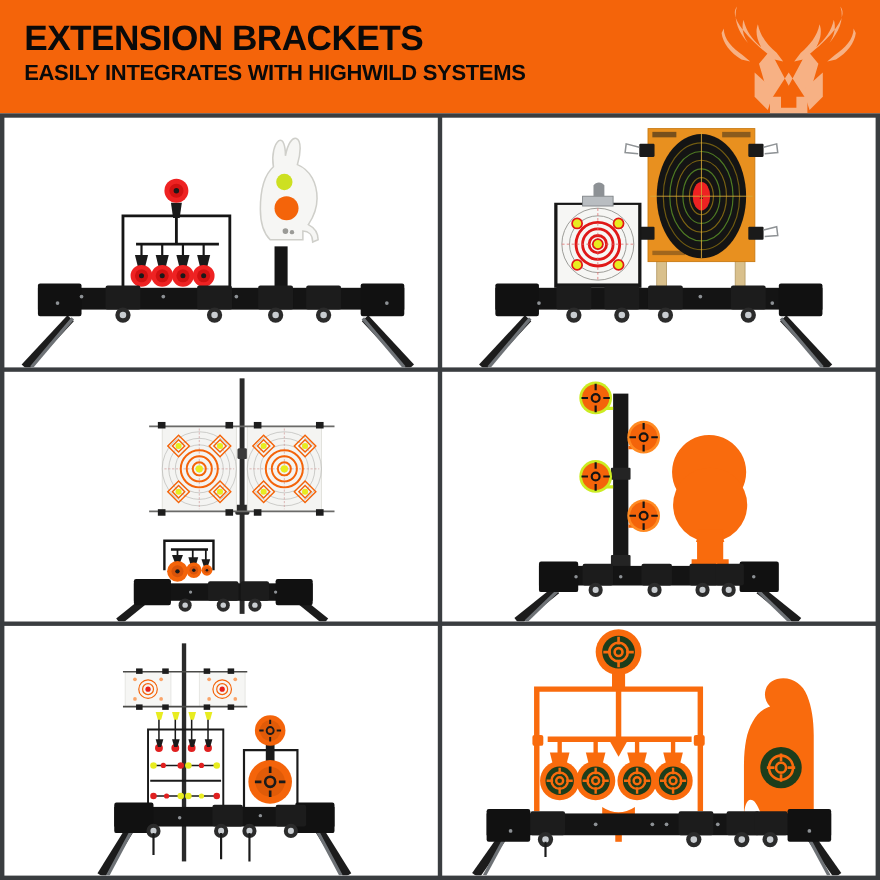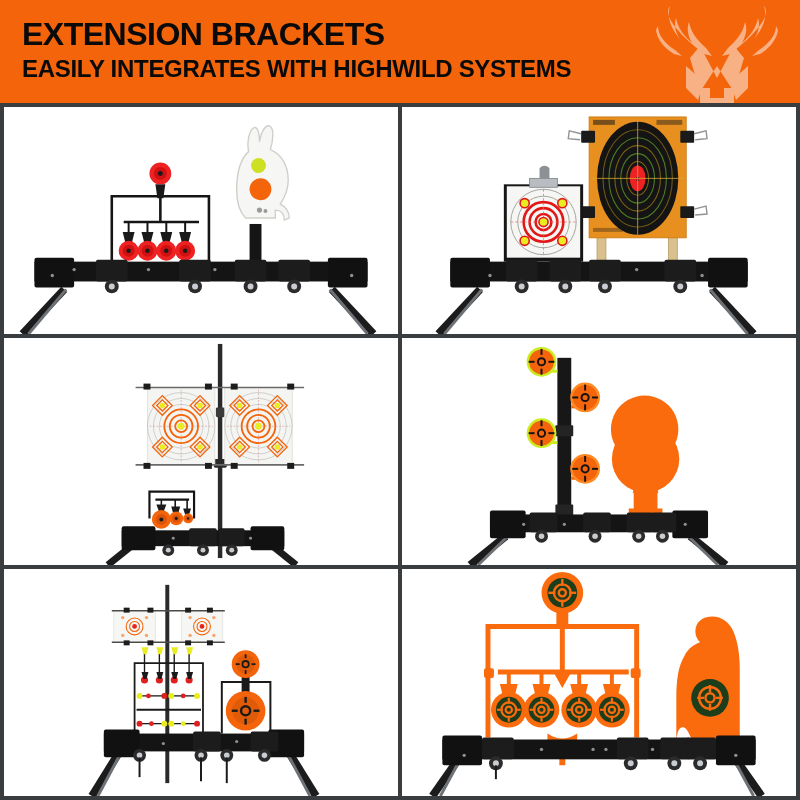--- a/index.html
+++ b/index.html
@@ -16,21 +16,21 @@
     background:#f4640a;overflow:hidden;
   }
   .header-title{
     position:absolute;left:22px;top:18px;
     font-size:32px;font-weight:bold;color:#0a0a0a;
     letter-spacing:-0.5px;line-height:1;
     white-space:nowrap;
   }
   .header-sub{
     position:absolute;left:22px;top:57px;
-    font-size:24px;font-weight:bold;color:#0a0a0a;
+    font-size:20px;font-weight:bold;color:#0a0a0a;
     letter-spacing:-0.3px;line-height:1;
     white-space:nowrap;
   }
   .brand-logo{
     position:absolute;right:8px;top:-4px;width:150px;height:115px;
   }
 
   
   .grid{
     position:absolute;left:0;top:103px;width:800px;height:697px;

